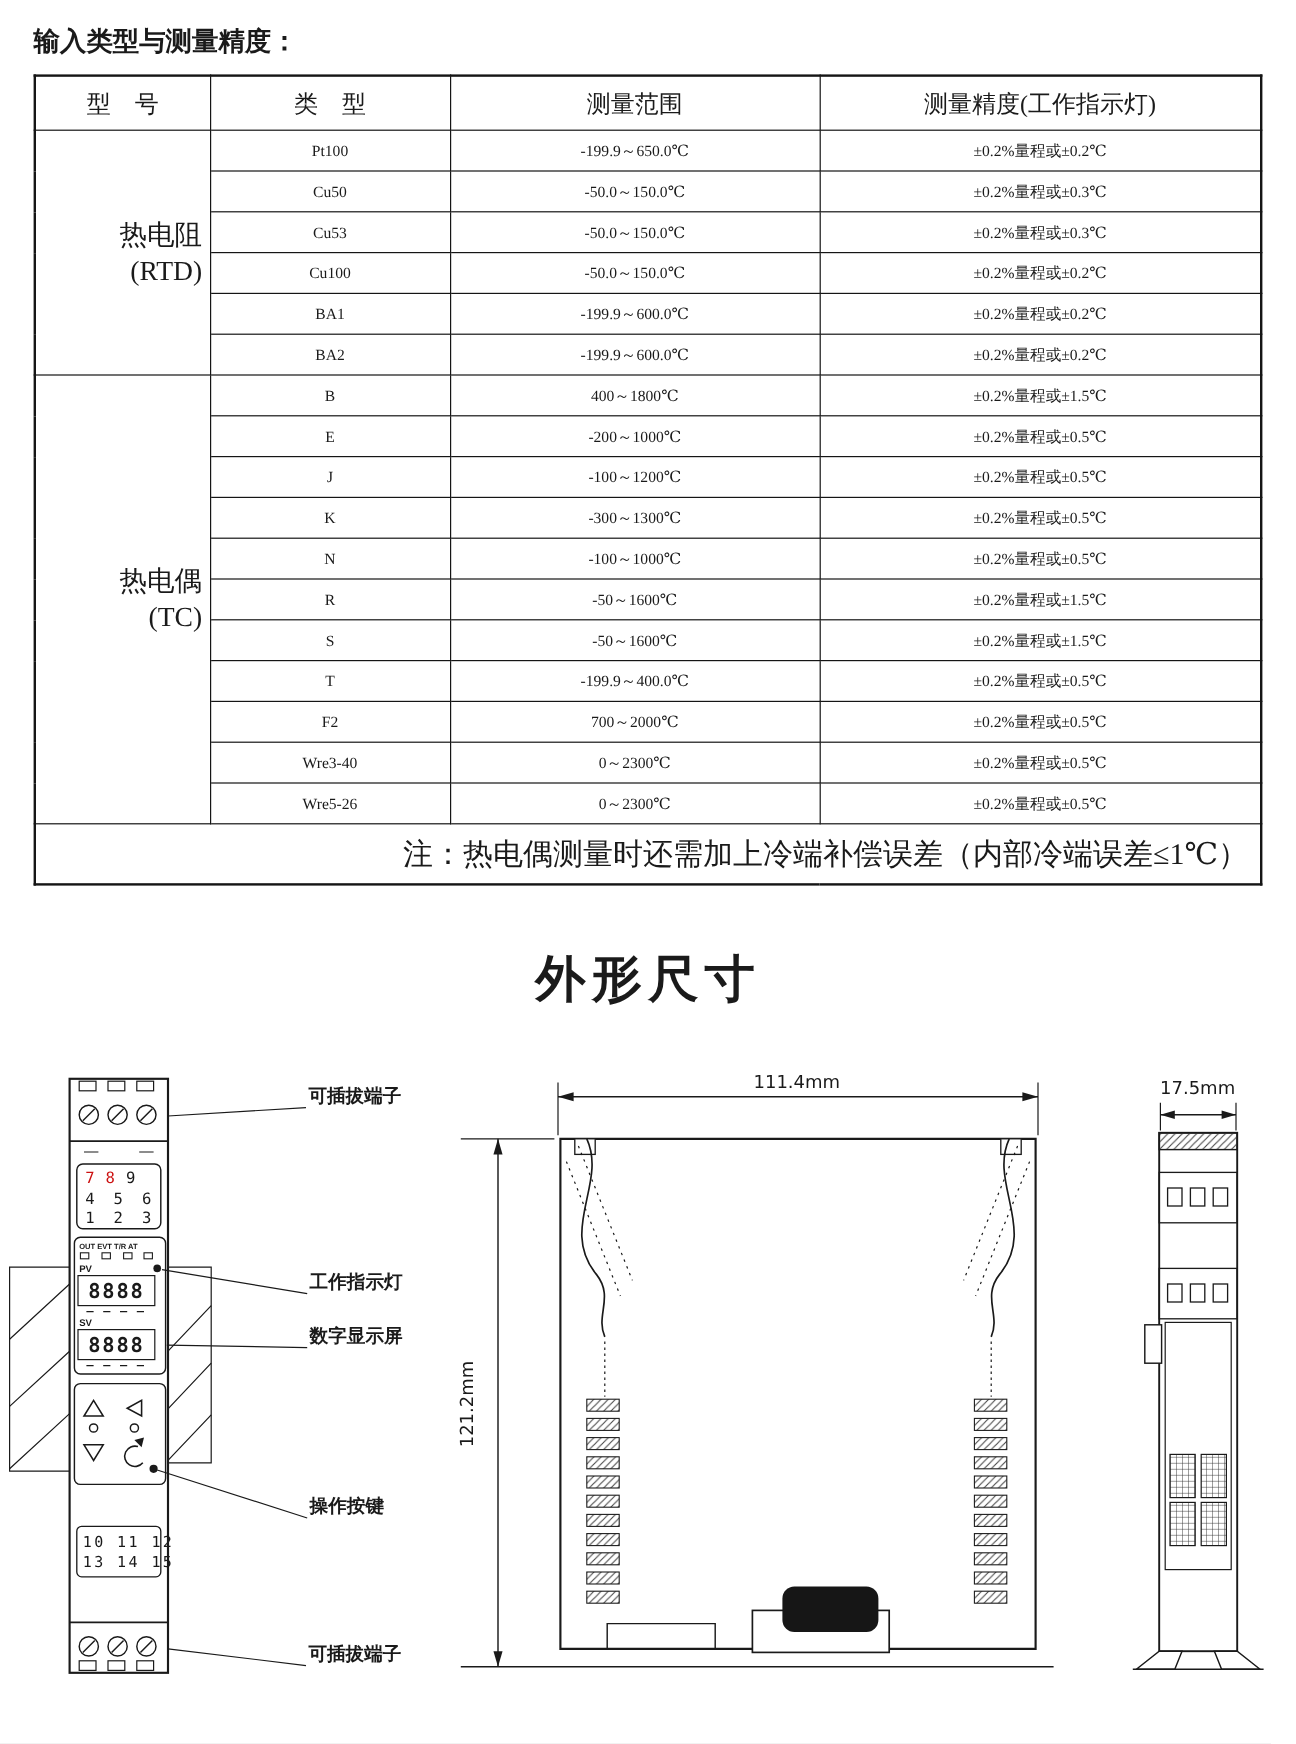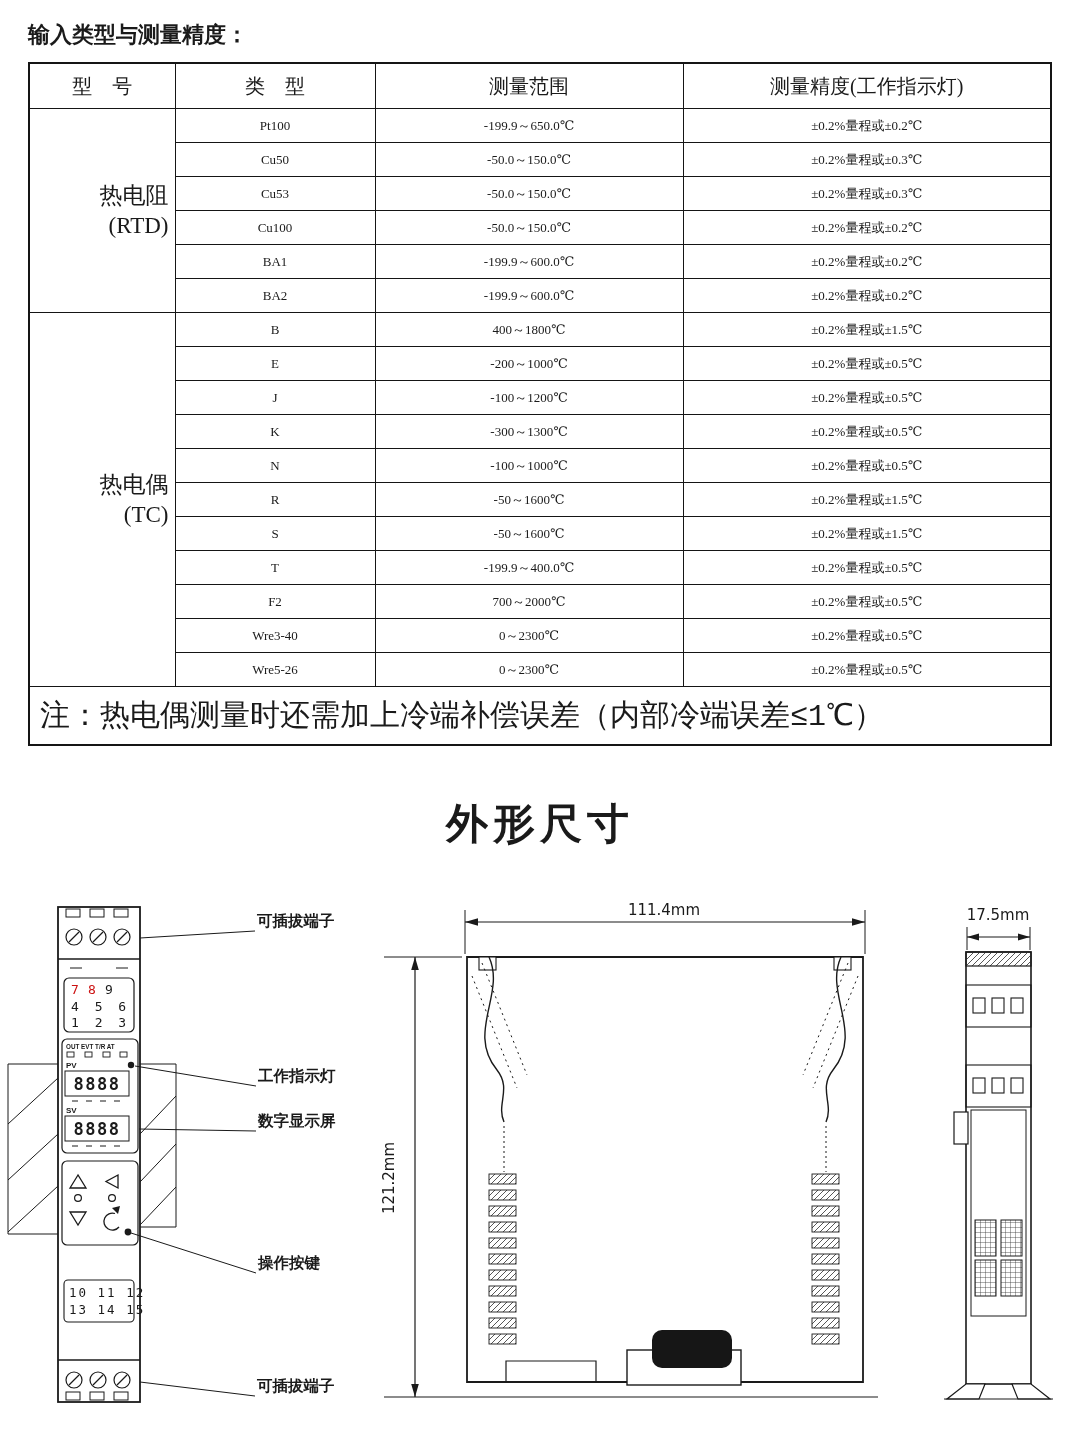--- a/index.html
+++ b/index.html
@@ -23,21 +23,21 @@
   .spec col.c3 { width:308px; }
   .spec th {
     border:1px solid #151515; font-weight:normal; font-size:20px;
     height:42px; 
   }
   .spec td {
     border:1px solid #151515; text-align:center; font-size:13px;
     height:33px; padding:0 6px; overflow:hidden; white-space:nowrap;
   }
   td.model { font-size:23px; line-height:1.3;text-align:right; }
-  tr.note-row td { text-align:left; font-size:30px; padding:8px 10px; height:auto; white-space:normal;font-family:Liberation Mono, monospace; }
+  tr.note-row td { text-align:right; font-size:25px; padding:8px 10px; height:auto; white-space:normal; }
   .section-title {
     text-align:center; font-size:42px; font-weight:bold; letter-spacing:5px;
     margin:50px 0 30px 0;
     font-family:Liberation Serif, serif;
   }
   svg.draw { display:block; width:1080px; height:562px; }
   svg text { fill:#1a1a1a; stroke:none; font-family:"Liberation Sans","DejaVu Sans",sans-serif; }
   .st { stroke:#1a1a1a; }
   .s  { stroke:#1a1a1a; fill:none; }
   .sf { stroke:#1a1a1a; fill:#ffffff; }

